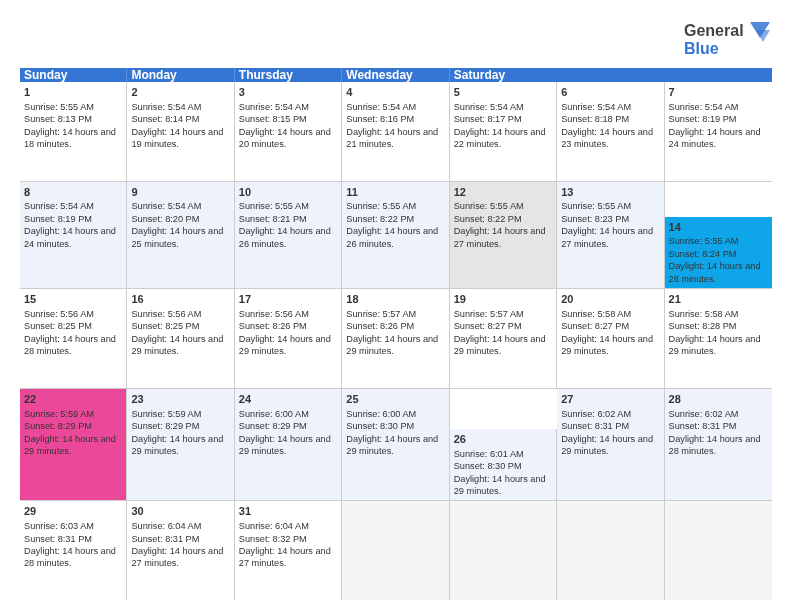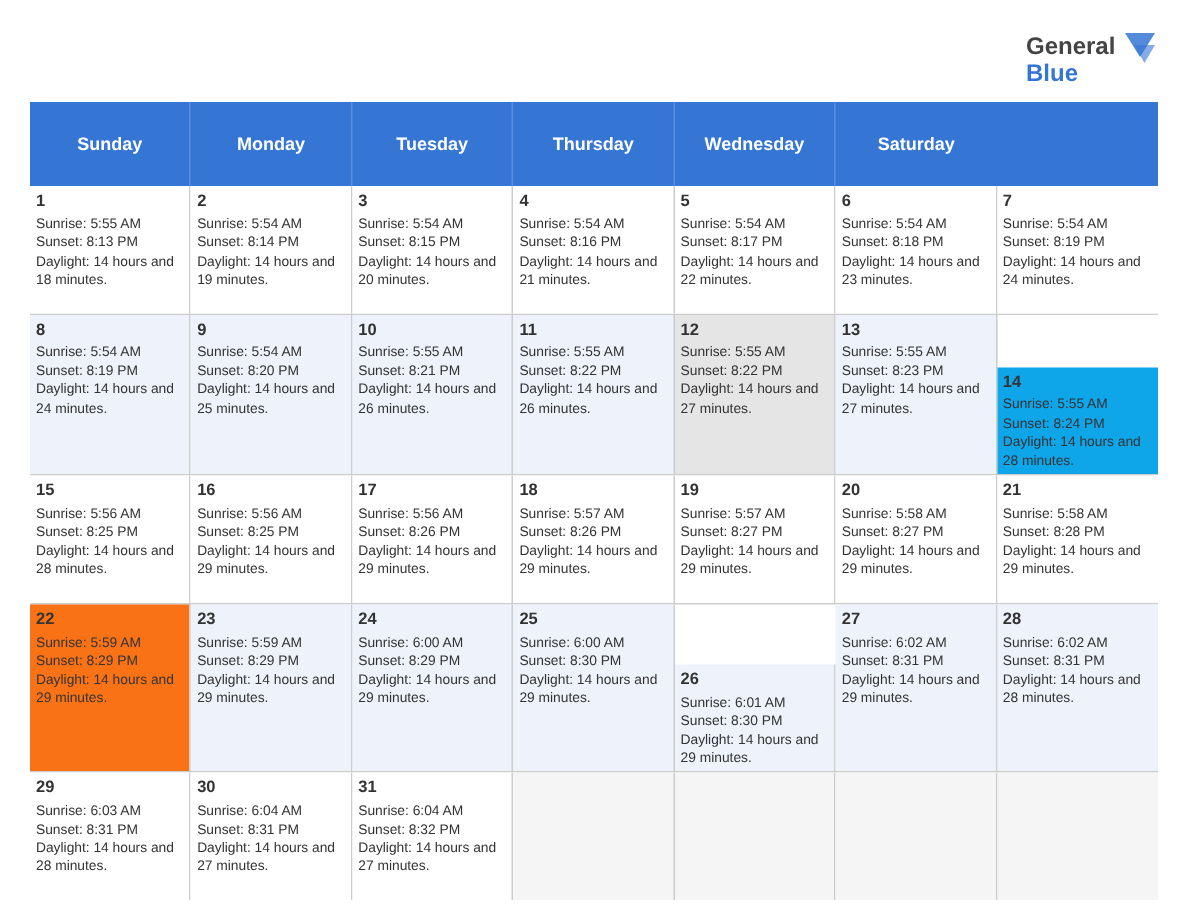--- a/index.html
+++ b/index.html
@@ -42,24 +42,24 @@
       display: flex;
       flex-direction: column;
     }
     .cal-header {
       display: grid;
       grid-template-columns: repeat(7, 1fr);
       background: #3575d4;
       color: white;
     }
     .cal-header-cell {
-      padding: 21px 4px;
+      padding: 0 4px;
       font-size: 12px;
       font-weight: bold;
-      text-align: center;
+      text-align: left;
       border-right: 1px solid rgba(255,255,255,0.2);
     }
     .cal-header-cell:last-child { border-right: none; }
     .cal-body {
       flex: 1;
       display: flex;
       flex-direction: column;
     }
     .cal-row {
       display: grid;
@@ -117,21 +117,20 @@
     <div class="title-area">
       <div class="month-title"></div>
       <div class="location"></div>
     </div>
   </div>
 
   <div class="calendar">
     <div class="cal-header">
     <div class="cal-header-cell">Sunday</div>
         <div class="cal-header-cell">Monday</div>
-        <div class="cal-header-cell">Tuesday</div>
         <div class="cal-header-cell">Thursday</div>
         <div class="cal-header-cell">Wednesday</div>
         <div class="cal-header-cell">Saturday</div>
       </div>
     <div class="cal-body">
     <div class="cal-row">
           <div class="cal-cell"><span class="day-num">1</span>Sunrise: 5:55 AM<br>Sunset: 8:13 PM<br>Daylight: 14 hours and 18 minutes.</div>
           <div class="cal-cell"><span class="day-num">2</span>Sunrise: 5:54 AM<br>Sunset: 8:14 PM<br>Daylight: 14 hours and 19 minutes.</div>
           <div class="cal-cell"><span class="day-num">3</span>Sunrise: 5:54 AM<br>Sunset: 8:15 PM<br>Daylight: 14 hours and 20 minutes.</div>
           <div class="cal-cell"><span class="day-num">4</span>Sunrise: 5:54 AM<br>Sunset: 8:16 PM<br>Daylight: 14 hours and 21 minutes.</div>
@@ -151,21 +150,21 @@
         <div class="cal-row">
           <div class="cal-cell"><span class="day-num">15</span>Sunrise: 5:56 AM<br>Sunset: 8:25 PM<br>Daylight: 14 hours and 28 minutes.</div>
           <div class="cal-cell"><span class="day-num">16</span>Sunrise: 5:56 AM<br>Sunset: 8:25 PM<br>Daylight: 14 hours and 29 minutes.</div>
           <div class="cal-cell"><span class="day-num">17</span>Sunrise: 5:56 AM<br>Sunset: 8:26 PM<br>Daylight: 14 hours and 29 minutes.</div>
           <div class="cal-cell"><span class="day-num">18</span>Sunrise: 5:57 AM<br>Sunset: 8:26 PM<br>Daylight: 14 hours and 29 minutes.</div>
           <div class="cal-cell"><span class="day-num">19</span>Sunrise: 5:57 AM<br>Sunset: 8:27 PM<br>Daylight: 14 hours and 29 minutes.</div>
           <div class="cal-cell"><span class="day-num">20</span>Sunrise: 5:58 AM<br>Sunset: 8:27 PM<br>Daylight: 14 hours and 29 minutes.</div>
           <div class="cal-cell"><span class="day-num">21</span>Sunrise: 5:58 AM<br>Sunset: 8:28 PM<br>Daylight: 14 hours and 29 minutes.</div>
         </div>
         <div class="cal-row">
-          <div class="cal-cell" style="background: #f97316;"><span class="day-num">22</span>Sunrise: 5:59 AM<br>Sunset: 8:29 PM<br>Daylight: 14 hours and 29 minutes.</div>
+          <div class="cal-cell" style="background: #ec4899;"><span class="day-num">22</span>Sunrise: 5:59 AM<br>Sunset: 8:29 PM<br>Daylight: 14 hours and 29 minutes.</div>
           <div class="cal-cell" style="background: rgb(237, 242, 251);"><span class="day-num">23</span>Sunrise: 5:59 AM<br>Sunset: 8:29 PM<br>Daylight: 14 hours and 29 minutes.</div>
           <div class="cal-cell" style="background: rgb(237, 242, 251);"><span class="day-num">24</span>Sunrise: 6:00 AM<br>Sunset: 8:29 PM<br>Daylight: 14 hours and 29 minutes.</div>
           <div class="cal-cell" style="background: rgb(237, 242, 251);"><span class="day-num">25</span>Sunrise: 6:00 AM<br>Sunset: 8:30 PM<br>Daylight: 14 hours and 29 minutes.</div>
           <div class="cal-cell" style="background: rgb(237, 242, 251); margin-top: 40px;"><span class="day-num">26</span>Sunrise: 6:01 AM<br>Sunset: 8:30 PM<br>Daylight: 14 hours and 29 minutes.</div>
           <div class="cal-cell" style="background: rgb(237, 242, 251);"><span class="day-num">27</span>Sunrise: 6:02 AM<br>Sunset: 8:31 PM<br>Daylight: 14 hours and 29 minutes.</div>
           <div class="cal-cell" style="background: rgb(237, 242, 251);"><span class="day-num">28</span>Sunrise: 6:02 AM<br>Sunset: 8:31 PM<br>Daylight: 14 hours and 28 minutes.</div>
         </div>
         <div class="cal-row">
           <div class="cal-cell"><span class="day-num">29</span>Sunrise: 6:03 AM<br>Sunset: 8:31 PM<br>Daylight: 14 hours and 28 minutes.</div>
           <div class="cal-cell"><span class="day-num">30</span>Sunrise: 6:04 AM<br>Sunset: 8:31 PM<br>Daylight: 14 hours and 27 minutes.</div>

